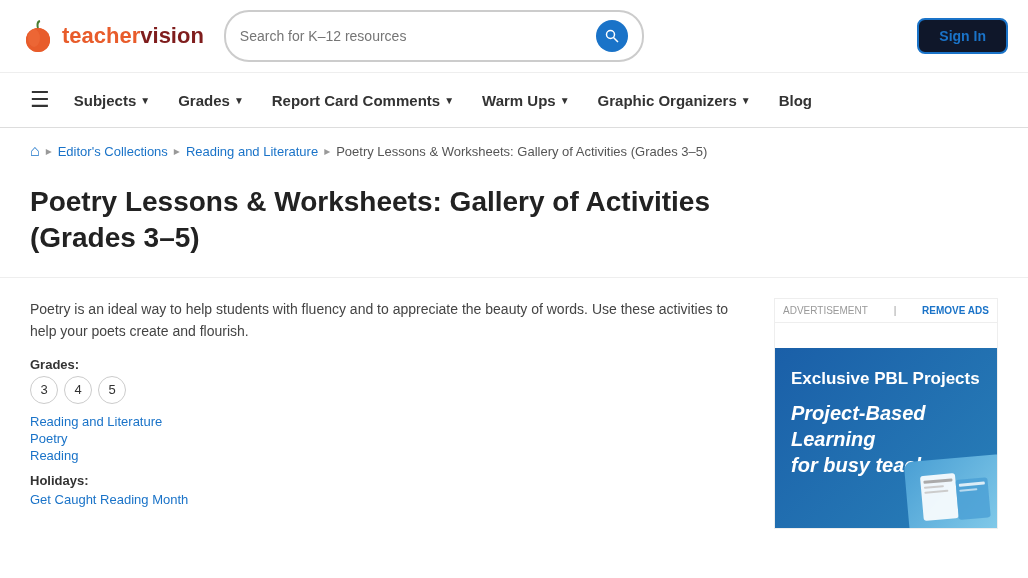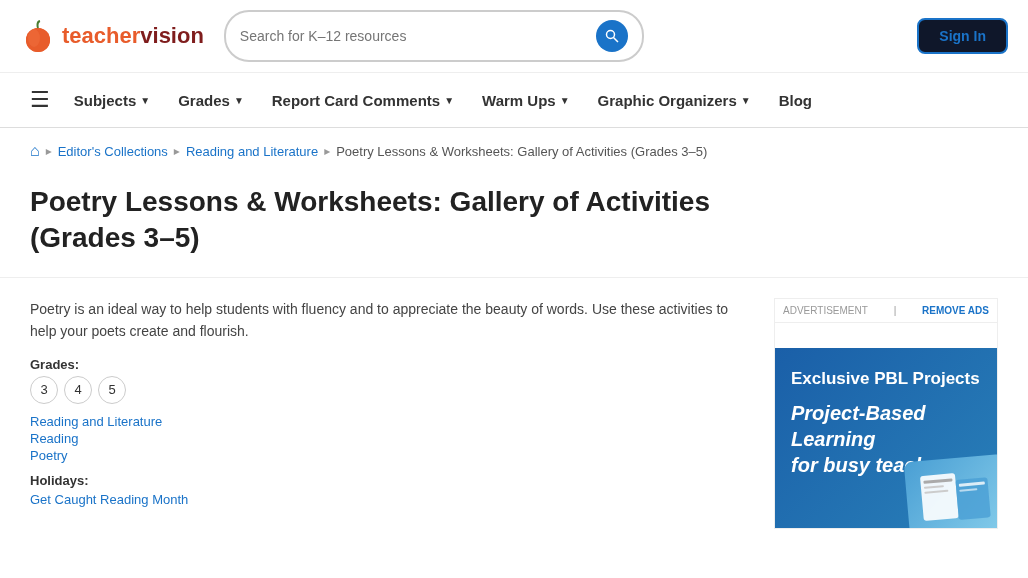--- a/index.html
+++ b/index.html
@@ -324,22 +324,22 @@
       <div class="grade-badges">
         <div class="grade-badge">3</div>
         <div class="grade-badge">4</div>
         <div class="grade-badge">5</div>
       </div>
     </div>
 
     <div class="meta-section">
       <div class="meta-links">
         <a class="meta-link">Reading and Literature</a>
+        <a class="meta-link">Poetry</a>
         <a class="meta-link">Reading</a>
-        <a class="meta-link">Poetry</a>
       </div>
     </div>
 
     <div class="meta-section">
       <div class="meta-label">Holidays:</div>
       <div class="meta-links">
         <a class="meta-link">Get Caught Reading Month</a>
       </div>
     </div>
   </div>

